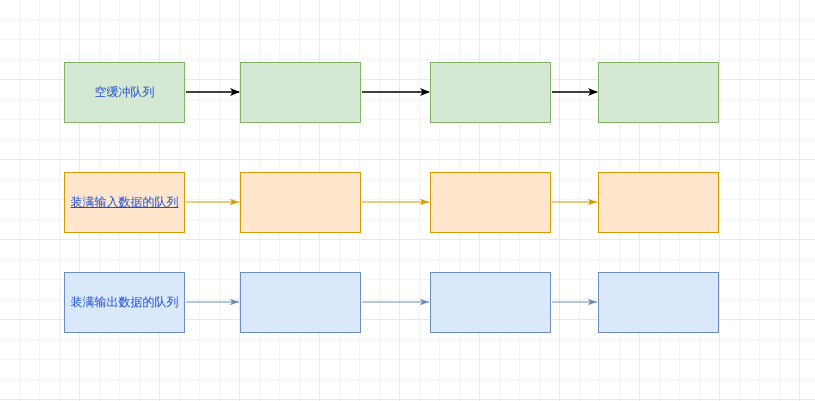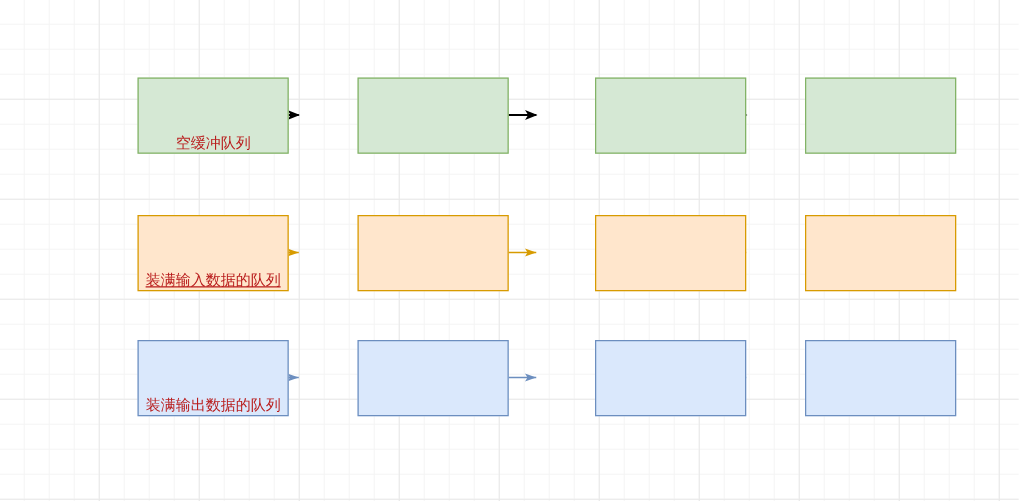--- a/index.html
+++ b/index.html
@@ -27,28 +27,27 @@
       20px 20px,
       20px 20px;
     background-position: -1px -1px, -1px -1px, -1px -1px, -1px -1px;
   }
   .node {
     position: absolute;
     box-sizing: border-box;
     border-width: 1px;
     border-style: solid;
     display: flex;
-    align-items: flex-end;
+    align-items: center;
     justify-content: center;
     text-align: center;
     font-size: 12px;
     line-height: 15px;
-    color: #b91c1c;
+    color: #1d4ed8;
     white-space: nowrap;
-    margin-left: 46px;
   }
   .node.green  { background: #d5e8d4; border-color: #82b366; }
   .node.orange { background: #ffe6cc; border-color: #d79b00; text-decoration: underline; }
   .node.blue   { background: #dae8fc; border-color: #6c8ebf; }
 
   .edge-layer {
     position: absolute;
     left: 0;
     top: 0;
     width: 815px;

